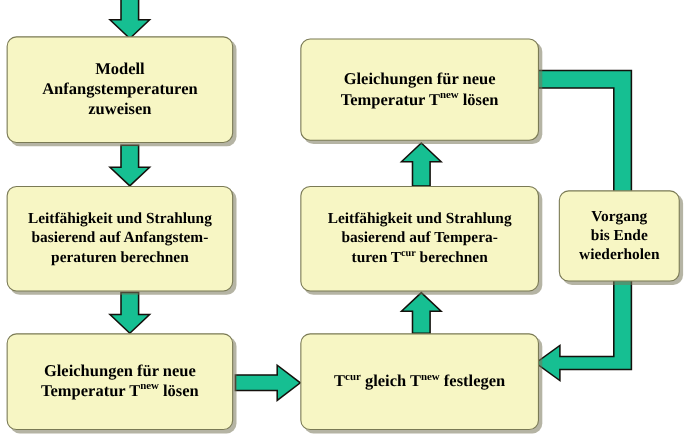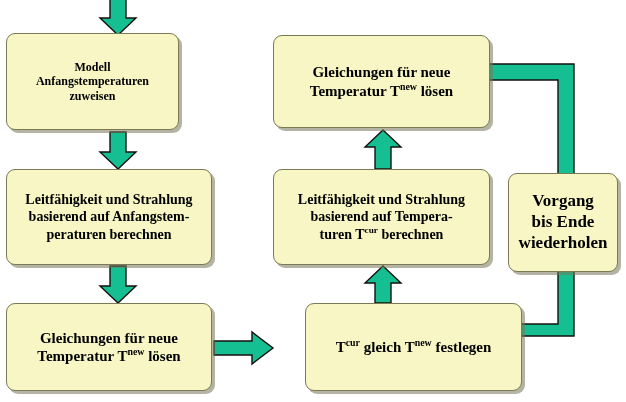--- a/index.html
+++ b/index.html
@@ -88,41 +88,41 @@
       <polygon points="19,0 37,17 27,17 27,39 11,39 11,17 1,17" fill="#16BF92" stroke="#14110c" stroke-width="1.4" stroke-linejoin="miter"></polygon>
     </svg>
   </div>
 
   <div class="conn" style="left:487px; top:62px;">
     <svg width="110" height="290" viewBox="0 0 110 290">
       <polygon points="0,18 71,18 71,262 22,262 22,252 0,268 22,284 22,274 87,274 87,2 0,2" fill="#16BF92" stroke="#14110c" stroke-width="1.4" stroke-linejoin="miter"></polygon>
     </svg>
   </div>
 
-  <div class="node" style="left:6px; top:33px; width:173px; height:97px; font-size:12px;">
+  <div class="node" style="left:6px; top:33px; width:206px; height:97px; font-size:15px;">
     <span class="txt">Modell<br>Anfangstemperaturen<br>zuweisen</span>
   </div>
 
   <div class="node" style="left:6px; top:169px; width:206px; height:96px; font-size:14px;">
     <span class="txt">Leitfähigkeit und Strahlung<br>basierend auf Anfangstem-<br>peraturen berechnen</span>
   </div>
 
   <div class="node" style="left:6px; top:303px; width:206px; height:88px; font-size:15px;">
     <span class="txt">Gleichungen für neue<br>Temperatur T<sup>new</sup> lösen</span>
   </div>
 
   <div class="node" style="left:273px; top:35px; width:217px; height:93px; font-size:15px;">
     <span class="txt">Gleichungen für neue<br>Temperatur T<sup>new</sup> lösen</span>
   </div>
 
   <div class="node" style="left:273px; top:169px; width:217px; height:96px; font-size:14px;">
     <span class="txt">Leitfähigkeit und Strahlung<br>basierend auf Tempera-<br>turen T<sup>cur</sup> berechnen</span>
   </div>
 
-  <div class="node" style="left:273px; top:303px; width:217px; height:88px; font-size:15px;margin-left:32px;">
+  <div class="node" style="left:273px; top:303px; width:217px; height:88px; font-size:15px;">
     <span class="txt">T<sup>cur</sup> gleich T<sup>new</sup> festlegen</span>
   </div>
 
-  <div class="node" style="left:508px; top:173px; width:110px; height:99px; font-size:17px;">
+  <div class="node" style="left:508px; top:173px; width:110px; height:83px; font-size:14px;">
     <span class="txt">Vorgang<br>bis Ende<br>wiederholen</span>
   </div>
 
 </div>
 
 </body></html>

